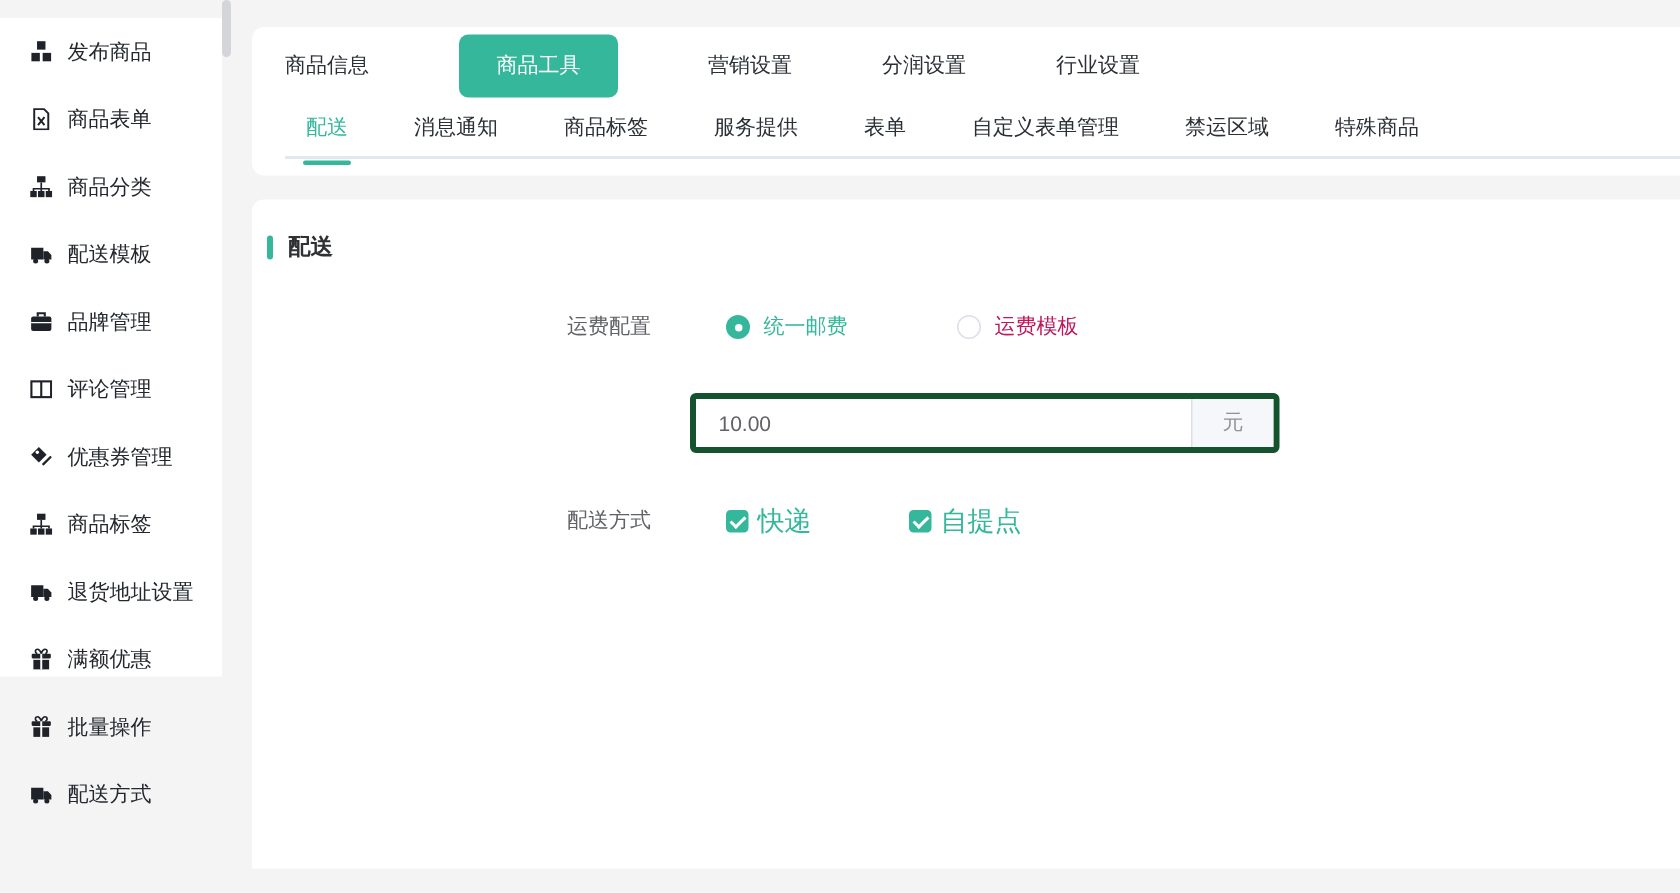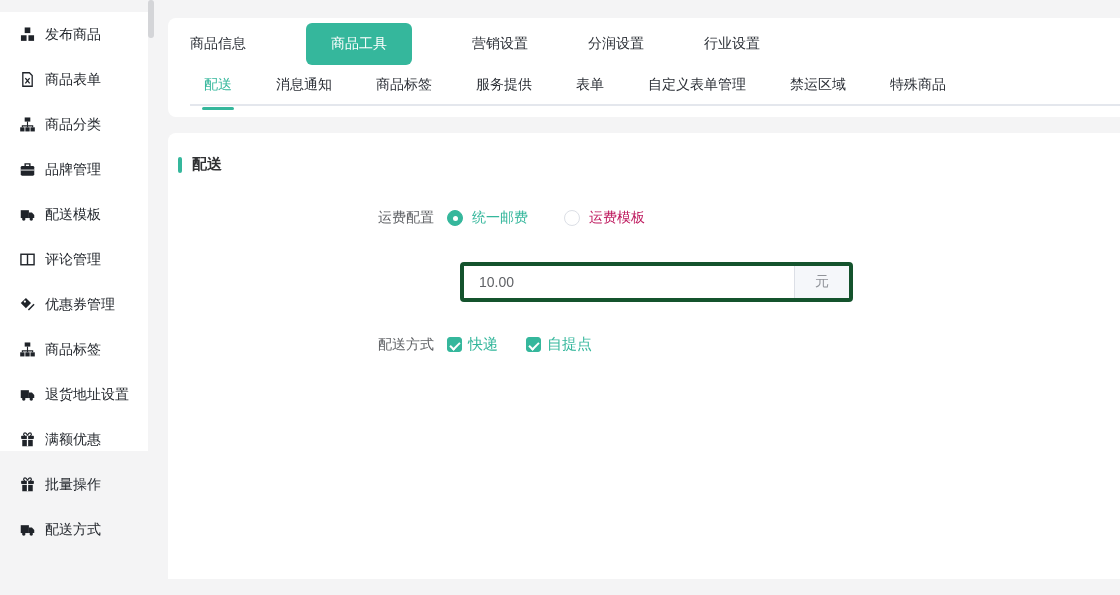--- a/index.html
+++ b/index.html
@@ -35,21 +35,21 @@
   .subtab.active::after { content:""; position:absolute; left:0; right:0;
     bottom:-2px; height:3px; background:var(--accent); border-radius:2px; }
 
   .content-panel { margin-top:16px; background:#fff; border-radius:8px 0 0 0;
     height:446px; padding:22px 0 0 10px; }
   .section-header { display:flex; align-items:center; gap:10px; }
   .section-bar { width:4px; height:16px; background:var(--accent); border-radius:2px; }
   .section-title { font-size:15px; font-weight:bold; color:#303133; }
 
   .form { margin-top:35px; }
-  .form-row { display:flex; align-items:center; }
+  .form-row { display:flex; align-items:center;gap:37px; }
   .form-label { width:269px; text-align:right; padding-right:13px;
     font-size:14px; color:#606266; flex:0 0 269px; }
 
   
   .radio-opt { display:flex; align-items:center; margin-right:36px; cursor:pointer; }
   .radio-circle { width:16px; height:16px; border-radius:50%;
     border:1px solid #dcdfe6; background:#fff; position:relative; }
   .radio-opt.selected .radio-circle { background:var(--accent); border-color:var(--accent); }
   .radio-opt.selected .radio-circle::after { content:""; position:absolute; left:50%; top:50%;
     width:5px; height:5px; margin:-2.5px 0 0 -2.5px; border-radius:50%; background:#fff; }
@@ -66,21 +66,21 @@
     background:#f5f7fa; border-left:1px solid #dcdfe6; font-size:14px; color:#909399; }
 
   
   .check-row { margin-top:33px; }
   .check-opt { display:flex; align-items:center; margin-right:28px; cursor:pointer; }
   .check-box { width:15px; height:15px; border-radius:3px; background:var(--accent);
     border:1px solid var(--accent); position:relative; }
   .check-box::after { content:""; position:absolute; left:4px; top:1.5px;
     width:4px; height:8px; border:solid #fff; border-width:0 2px 2px 0;
     transform:rotate(45deg); }
-  .check-label { margin-left:6px; font-size:15px; color:var(--accent); }
+  .check-label { margin-left:6px; font-size:18px; color:var(--accent); }
 </style>
 </head>
 <body style="background: rgb(244, 244, 245);">
 
 <svg width="0" height="0" style="position:absolute" aria-hidden="true">
   <symbol id="i-cubes" viewBox="0 0 16 16">
     <rect x="5" y="0.5" width="6" height="6"></rect>
     <rect x="1" y="8.8" width="6" height="6"></rect>
     <rect x="9" y="8.8" width="6" height="6"></rect>
   </symbol>
@@ -144,32 +144,32 @@
     <span class="sb-icon">
         <svg>
           <use href="#i-sitemap"></use>
         </svg>
       </span>
     <span>商品分类</span>
   </div>
   <div class="sb-item">
     <span class="sb-icon">
         <svg>
+          <use href="#i-truck"></use>
+        </svg>
+      </span>
+    <span>配送模板</span>
+  </div>
+  <div class="sb-item">
+    <span class="sb-icon">
+        <svg>
           <use href="#i-briefcase"></use>
         </svg>
       </span>
     <span>品牌管理</span>
-  </div>
-  <div class="sb-item">
-    <span class="sb-icon">
-        <svg>
-          <use href="#i-truck"></use>
-        </svg>
-      </span>
-    <span>配送模板</span>
   </div>
   <div class="sb-item">
     <span class="sb-icon">
         <svg>
           <use href="#i-columns"></use>
         </svg>
       </span>
     <span>评论管理</span>
   </div>
   <div class="sb-item">

